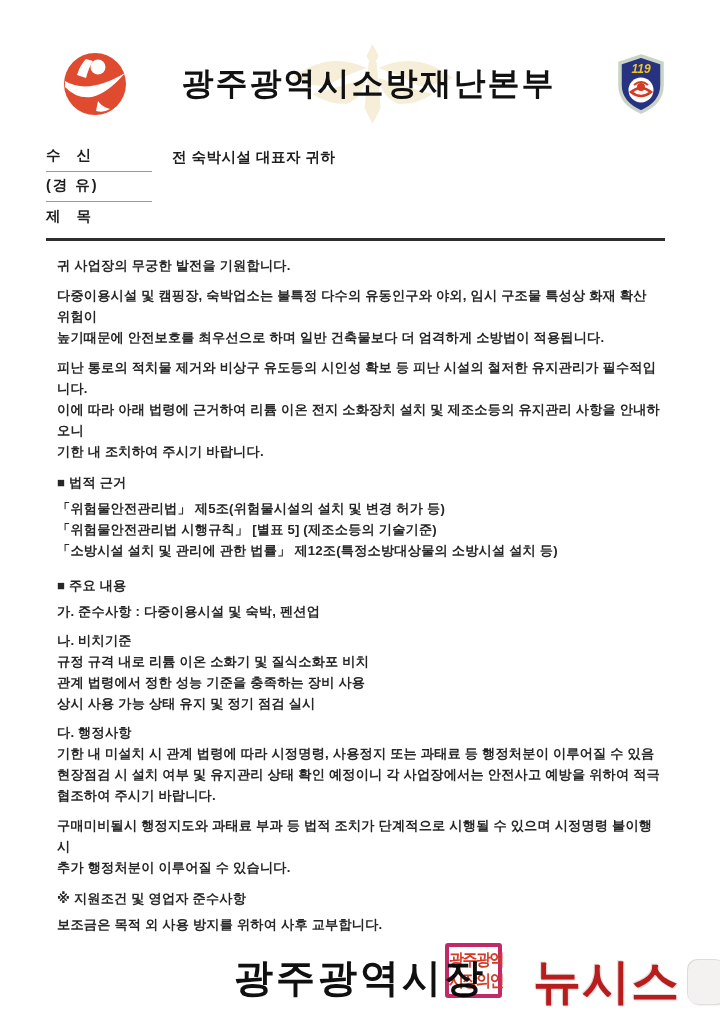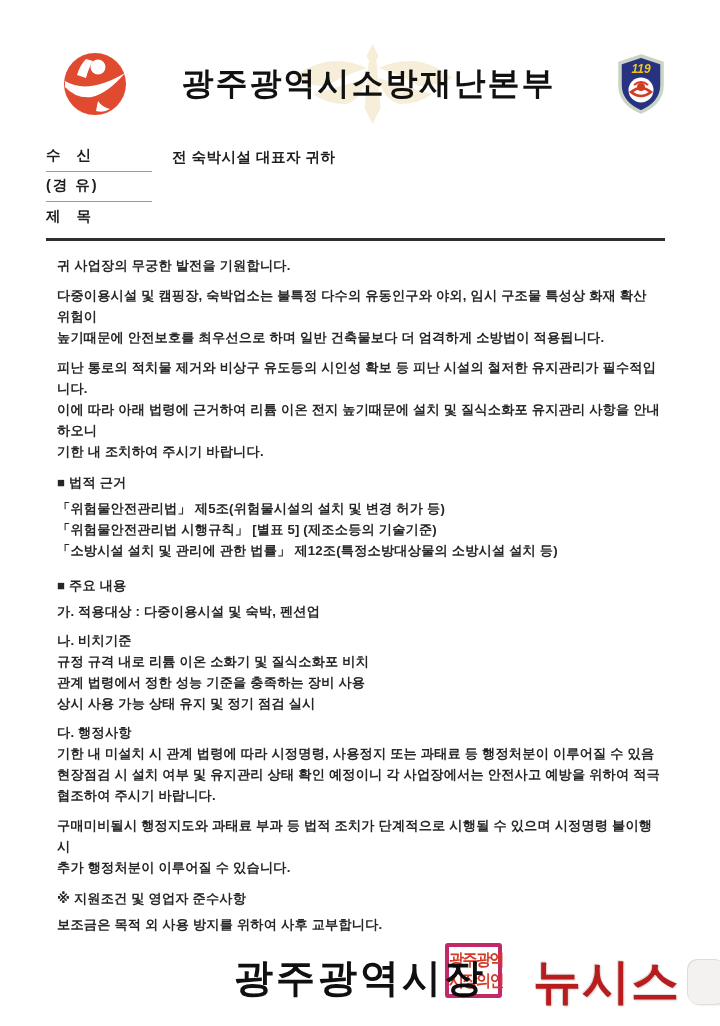--- a/index.html
+++ b/index.html
@@ -105,31 +105,31 @@
   <div class="body">
     <div class="para line">귀 사업장의 무궁한 발전을 기원합니다.</div>
 
     <div class="para">
       <div class="line">다중이용시설 및 캠핑장, 숙박업소는 불특정 다수의 유동인구와 야외, 임시 구조물 특성상 화재 확산 위험이</div>
       <div class="line">높기때문에 안전보호를 최우선으로 하며 일반 건축물보다 더 엄격하게 소방법이 적용됩니다.</div>
     </div>
 
     <div class="para">
       <div class="line">피난 통로의 적치물 제거와 비상구 유도등의 시인성 확보 등 피난 시설의 철저한 유지관리가 필수적입니다.</div>
-      <div class="line">이에 따라 아래 법령에 근거하여 리튬 이온 전지 높기때문에 설치 및 질식소화포  유지관리 사항을 안내하오니</div>
+      <div class="line">이에 따라 아래 법령에 근거하여 리튬 이온 전지 소화장치 설치 및 제조소등의  유지관리 사항을 안내하오니</div>
       <div class="line">기한 내 조치하여 주시기 바랍니다.</div>
     </div>
 
     <div class="sect-head">■ 법적 근거</div>
     <div class="line">「위험물안전관리법」 제5조(위험물시설의 설치 및 변경 허가 등)</div>
     <div class="line">「위험물안전관리법 시행규칙」 [별표 5] (제조소등의 기술기준)</div>
     <div class="line">「소방시설 설치 및 관리에 관한 법률」 제12조(특정소방대상물의 소방시설 설치 등)</div>
 
     <div class="sect-head" style="margin-top:14px;">■ 주요 내용</div>
-    <div class="line" style="margin-top:4px;">가. 적용대상  : 다중이용시설 및 숙박, 펜션업</div>
+    <div class="line" style="margin-top:4px;">가. 준수사항  : 다중이용시설 및 숙박, 펜션업</div>
 
     <div class="sub-head">나. 비치기준</div>
     <div class="line">규정 규격 내로 리튬 이온 소화기  및 질식소화포 비치</div>
     <div class="line">관계 법령에서 정한 성능 기준을 충족하는 장비 사용</div>
     <div class="line">상시 사용 가능 상태 유지 및 정기 점검 실시</div>
 
     <div class="sub-head">다. 행정사항</div>
     <div class="line">기한 내 미설치 시 관계 법령에 따라 시정명령, 사용정지 또는 과태료 등 행정처분이 이루어질 수 있음</div>
     <div class="line">현장점검 시 설치 여부 및 유지관리 상태 확인 예정이니 각 사업장에서는 안전사고 예방을 위하여 적극</div>
     <div class="line">협조하여 주시기 바랍니다.</div>

